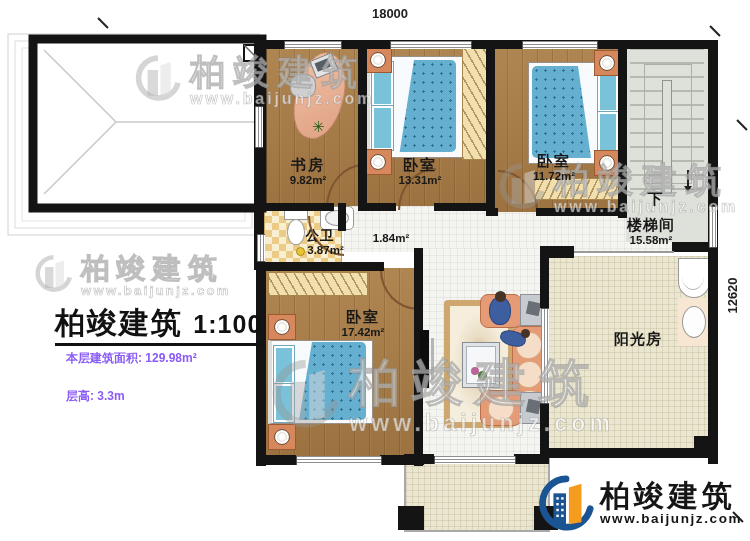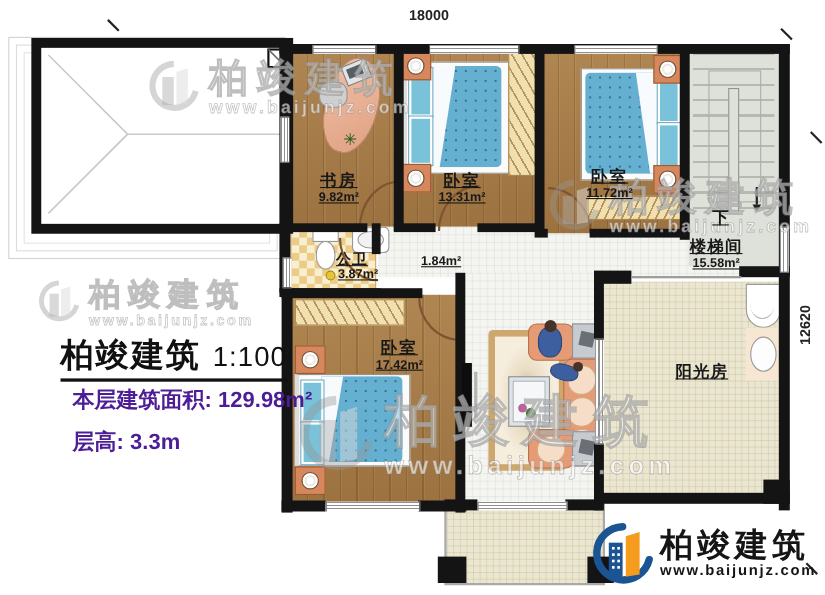--- a/index.html
+++ b/index.html
@@ -44,34 +44,34 @@
     border:1px solid #74513a;box-shadow:inset 0 0 0 2px #fff;}
   .wardrobe{background-color:#f1dfae;border:1px solid #a8854d;
     background-image:repeating-linear-gradient(60deg,rgba(120,75,25,.5) 0 1.5px,transparent 1.5px 8px);}
   .wardrobe.alt{background-image:repeating-linear-gradient(115deg,rgba(120,75,25,.5) 0 1.5px,transparent 1.5px 7px);}
   .sofa{background:#e59c76;border:1px solid #b97048;border-radius:8px;}
   .cushion{position:absolute;background:#f6ddc8;border:1px solid #d8a87f;border-radius:50% 45% 50% 45%;}
   .sidetable{background:#c7cbd0;border:1px solid #8d9197;}
   .stq{position:absolute;background:#6a6f75;transform:rotate(12deg);}
   .white-fixture{background:#fff;border:1px solid #999;}
   
-  .room-label{position:absolute;z-index:40;text-align:center;color:#181818;line-height:1.2;text-decoration:underline;}
+  .room-label{position:absolute;z-index:40;text-align:center;color:#181818;line-height:1.2;}
   .room-name{font-size:15px;font-weight:700;letter-spacing:2px;display:block;}
   .room-area{font-size:11.5px;font-weight:700;display:block;}
   .dim{position:absolute;z-index:45;font-size:13px;font-weight:700;color:#222;text-align:center;}
   .tick{position:absolute;width:14px;height:2px;background:#222;transform:rotate(45deg);z-index:45;}
   
   .treads{position:absolute;z-index:6;background-image:repeating-linear-gradient(180deg,#b4bab0 0 2px,transparent 2px 14px);}
   .railing{position:absolute;z-index:7;background:#dde1da;border:1px solid #8f958b;}
   .inneroutline{position:absolute;z-index:6;border:1px solid #aab0a6;}
   
   .titleblock{position:absolute;z-index:50;color:#111;}
   .plan-title{font-size:30px;font-weight:700;letter-spacing:2px;border-bottom:3px solid #111;padding-bottom:4px;}
-  .plan-scale{font-size:25px;font-weight:400;letter-spacing:1px;}
-  .info-line{position:absolute;z-index:50;font-size:20px;font-weight:700;color:#4c1d95;}
+  .plan-scale{font-size:25px;font-weight:700;letter-spacing:1px;}
+  .info-line{position:absolute;z-index:50;font-size:12px;font-weight:700;color:#8b5cf6;}
   
   .logo{position:absolute;display:flex;align-items:center;gap:5px;z-index:50;}
   .logo-name{font-size:30px;font-weight:900;letter-spacing:4px;color:#151515;line-height:1.05;}
   .logo-site{font-size:13.5px;font-weight:800;letter-spacing:1.6px;color:#151515;}
   
   .wm{position:absolute;display:flex;align-items:flex-start;gap:8px;z-index:38;pointer-events:none;font-size:16px;}
   .wm-name{font-size:2.2em;font-weight:900;letter-spacing:.25em;color:rgba(255,255,255,.55);
     -webkit-text-stroke:1px rgba(125,125,125,.5);line-height:1;}
   .wm-site{font-size:1em;font-weight:700;letter-spacing:.18em;color:rgba(255,255,255,.6);
     -webkit-text-stroke:.7px rgba(125,125,125,.45);line-height:1.3;}
@@ -254,21 +254,21 @@
     <span class="room-area">13.31m²</span>
   </div>
   <div class="room-label" style="left:509px;top:152px;width:90px">
     <span class="room-name">卧室</span>
     <span class="room-area">11.72m²</span>
   </div>
   <div class="room-label" style="left:288px;top:228px;width:64px">
     <span class="room-name" style="font-size:13.5px;letter-spacing:1px">公卫</span>
     <span class="room-area"><span class="dot"></span><span>3.87m²</span></span>
   </div>
-  <div class="room-label" style="left:366px;top:232px;width:70px">
+  <div class="room-label" style="left:356px;top:232px;width:70px">
     <span class="room-area">1.84m²</span>
   </div>
   <div class="room-label" style="left:644px;top:190px;width:22px;z-index:41">
     <span class="room-name" style="letter-spacing:0">下</span>
   </div>
   <div class="room-label" style="left:606px;top:216px;width:90px">
     <span class="room-name" style="letter-spacing:1px">楼梯间</span>
     <span class="room-area">15.58m²</span>
   </div>
   <div class="room-label" style="left:318px;top:308px;width:90px">

